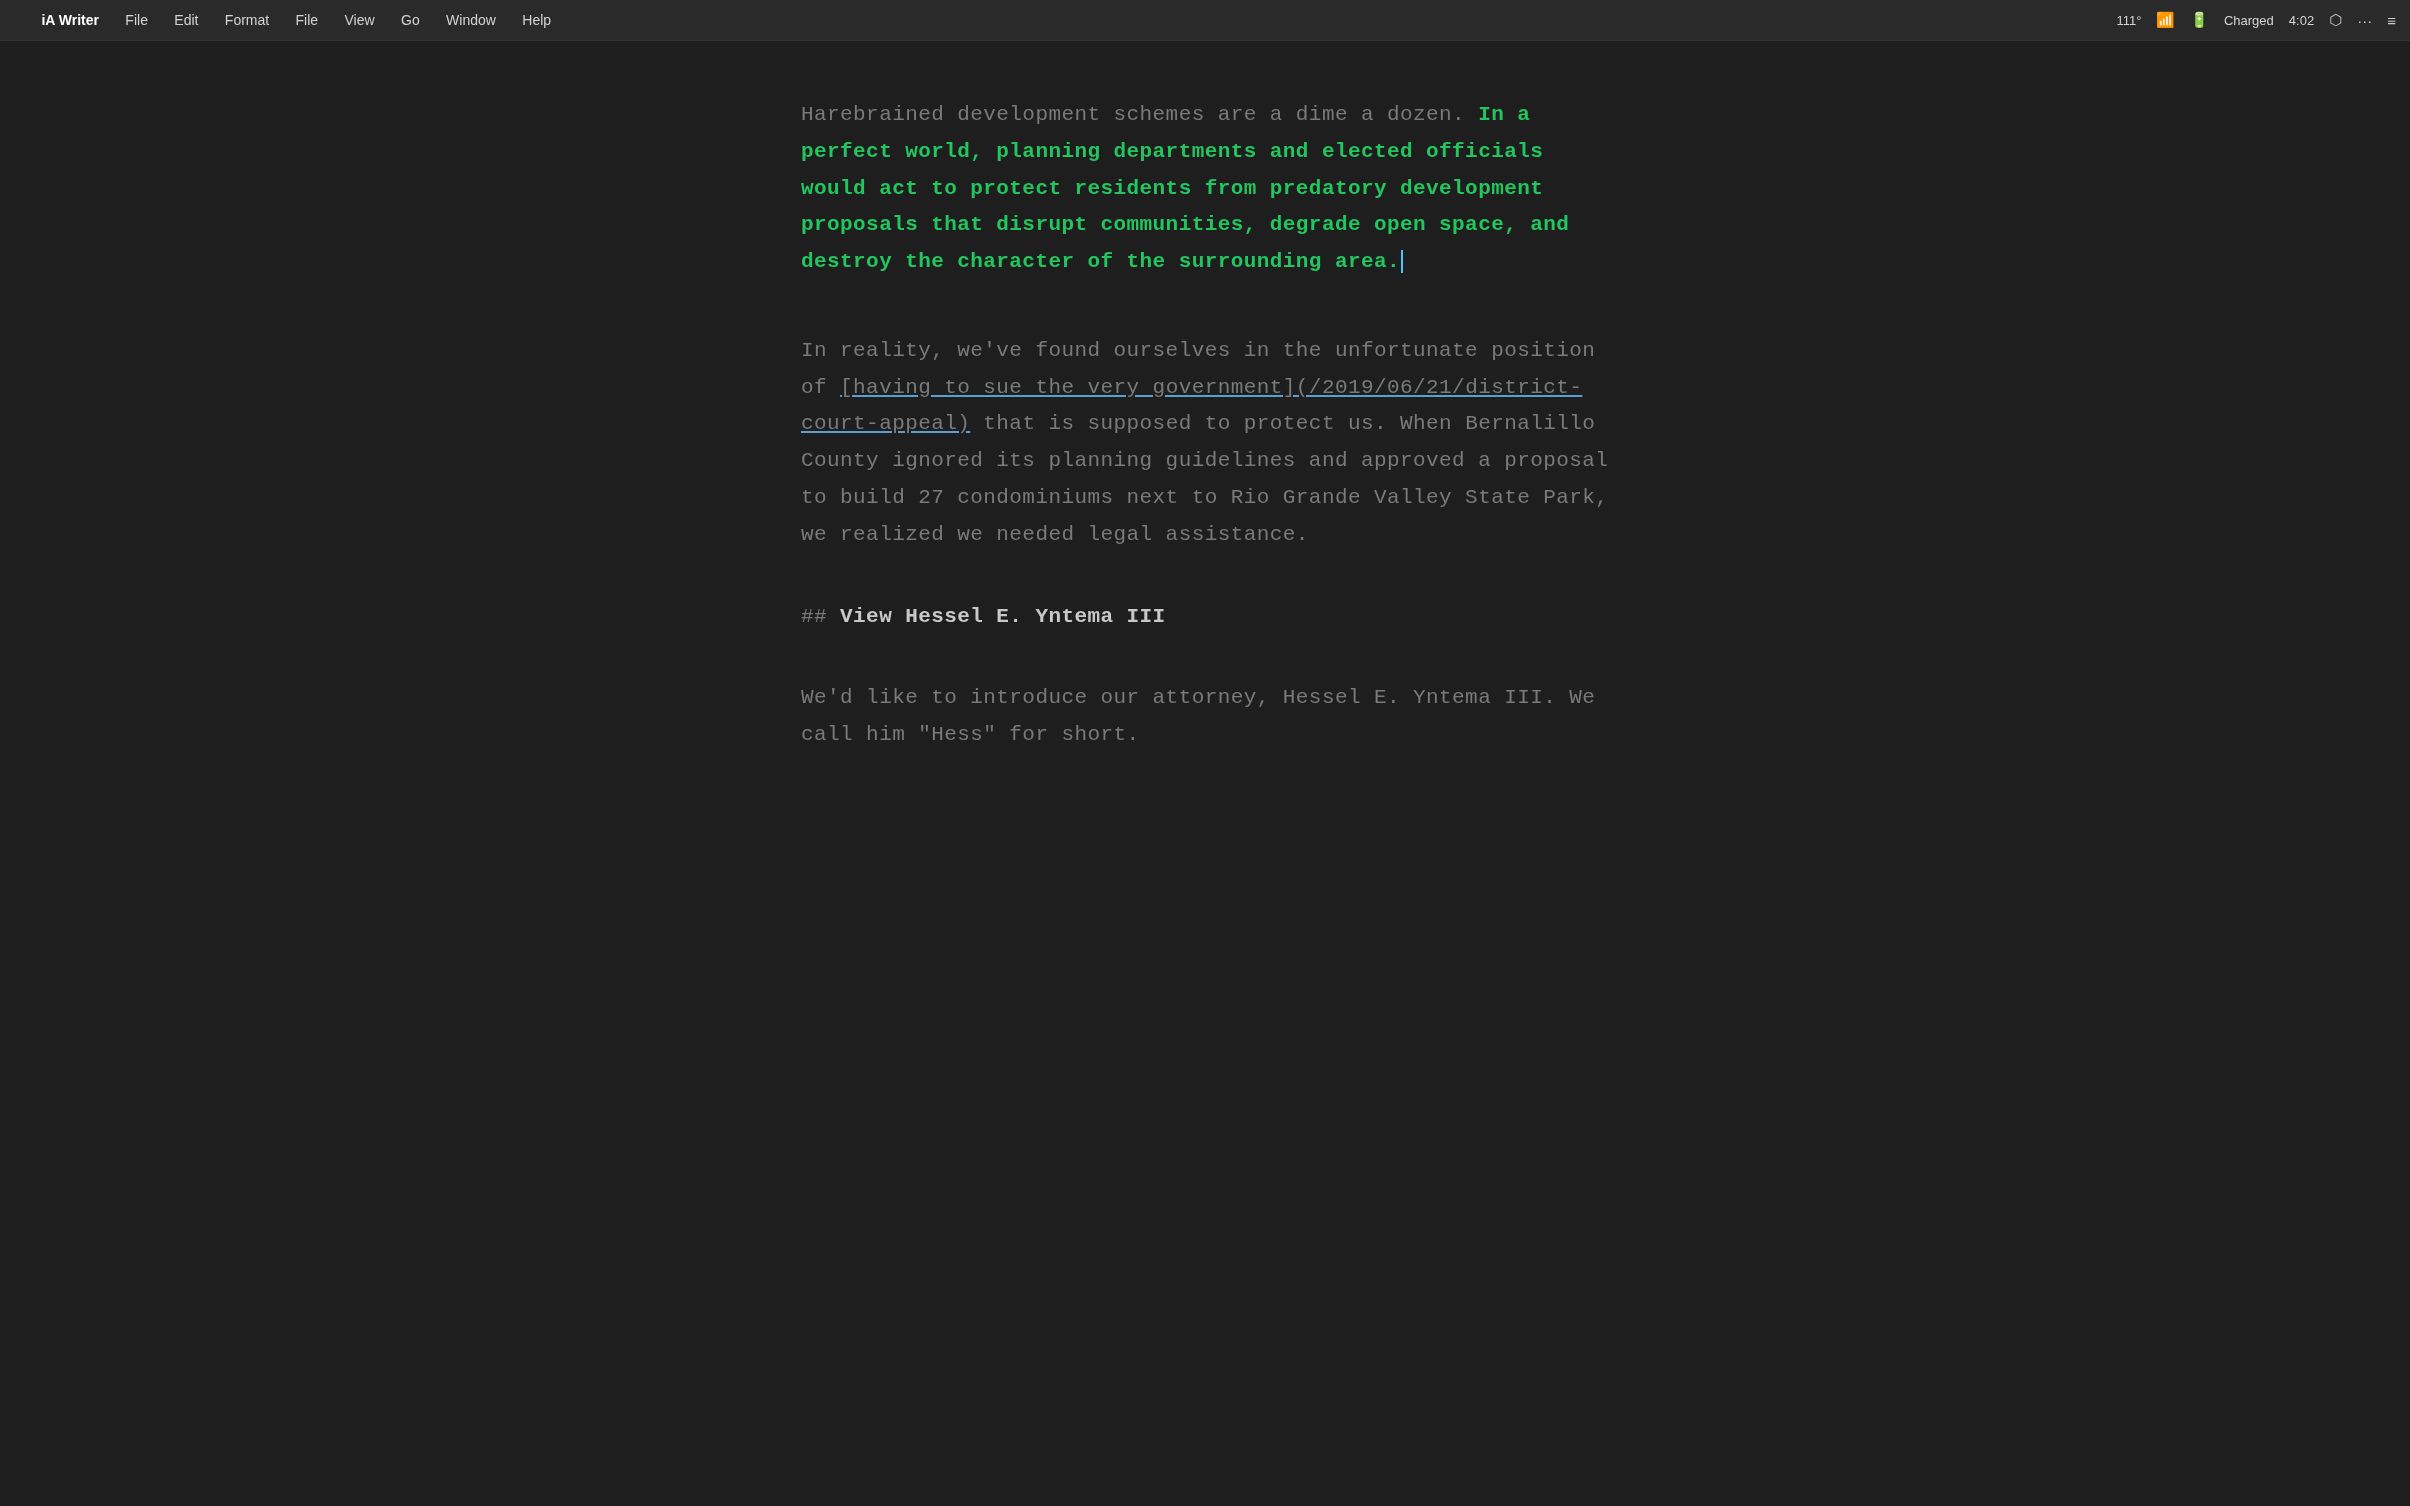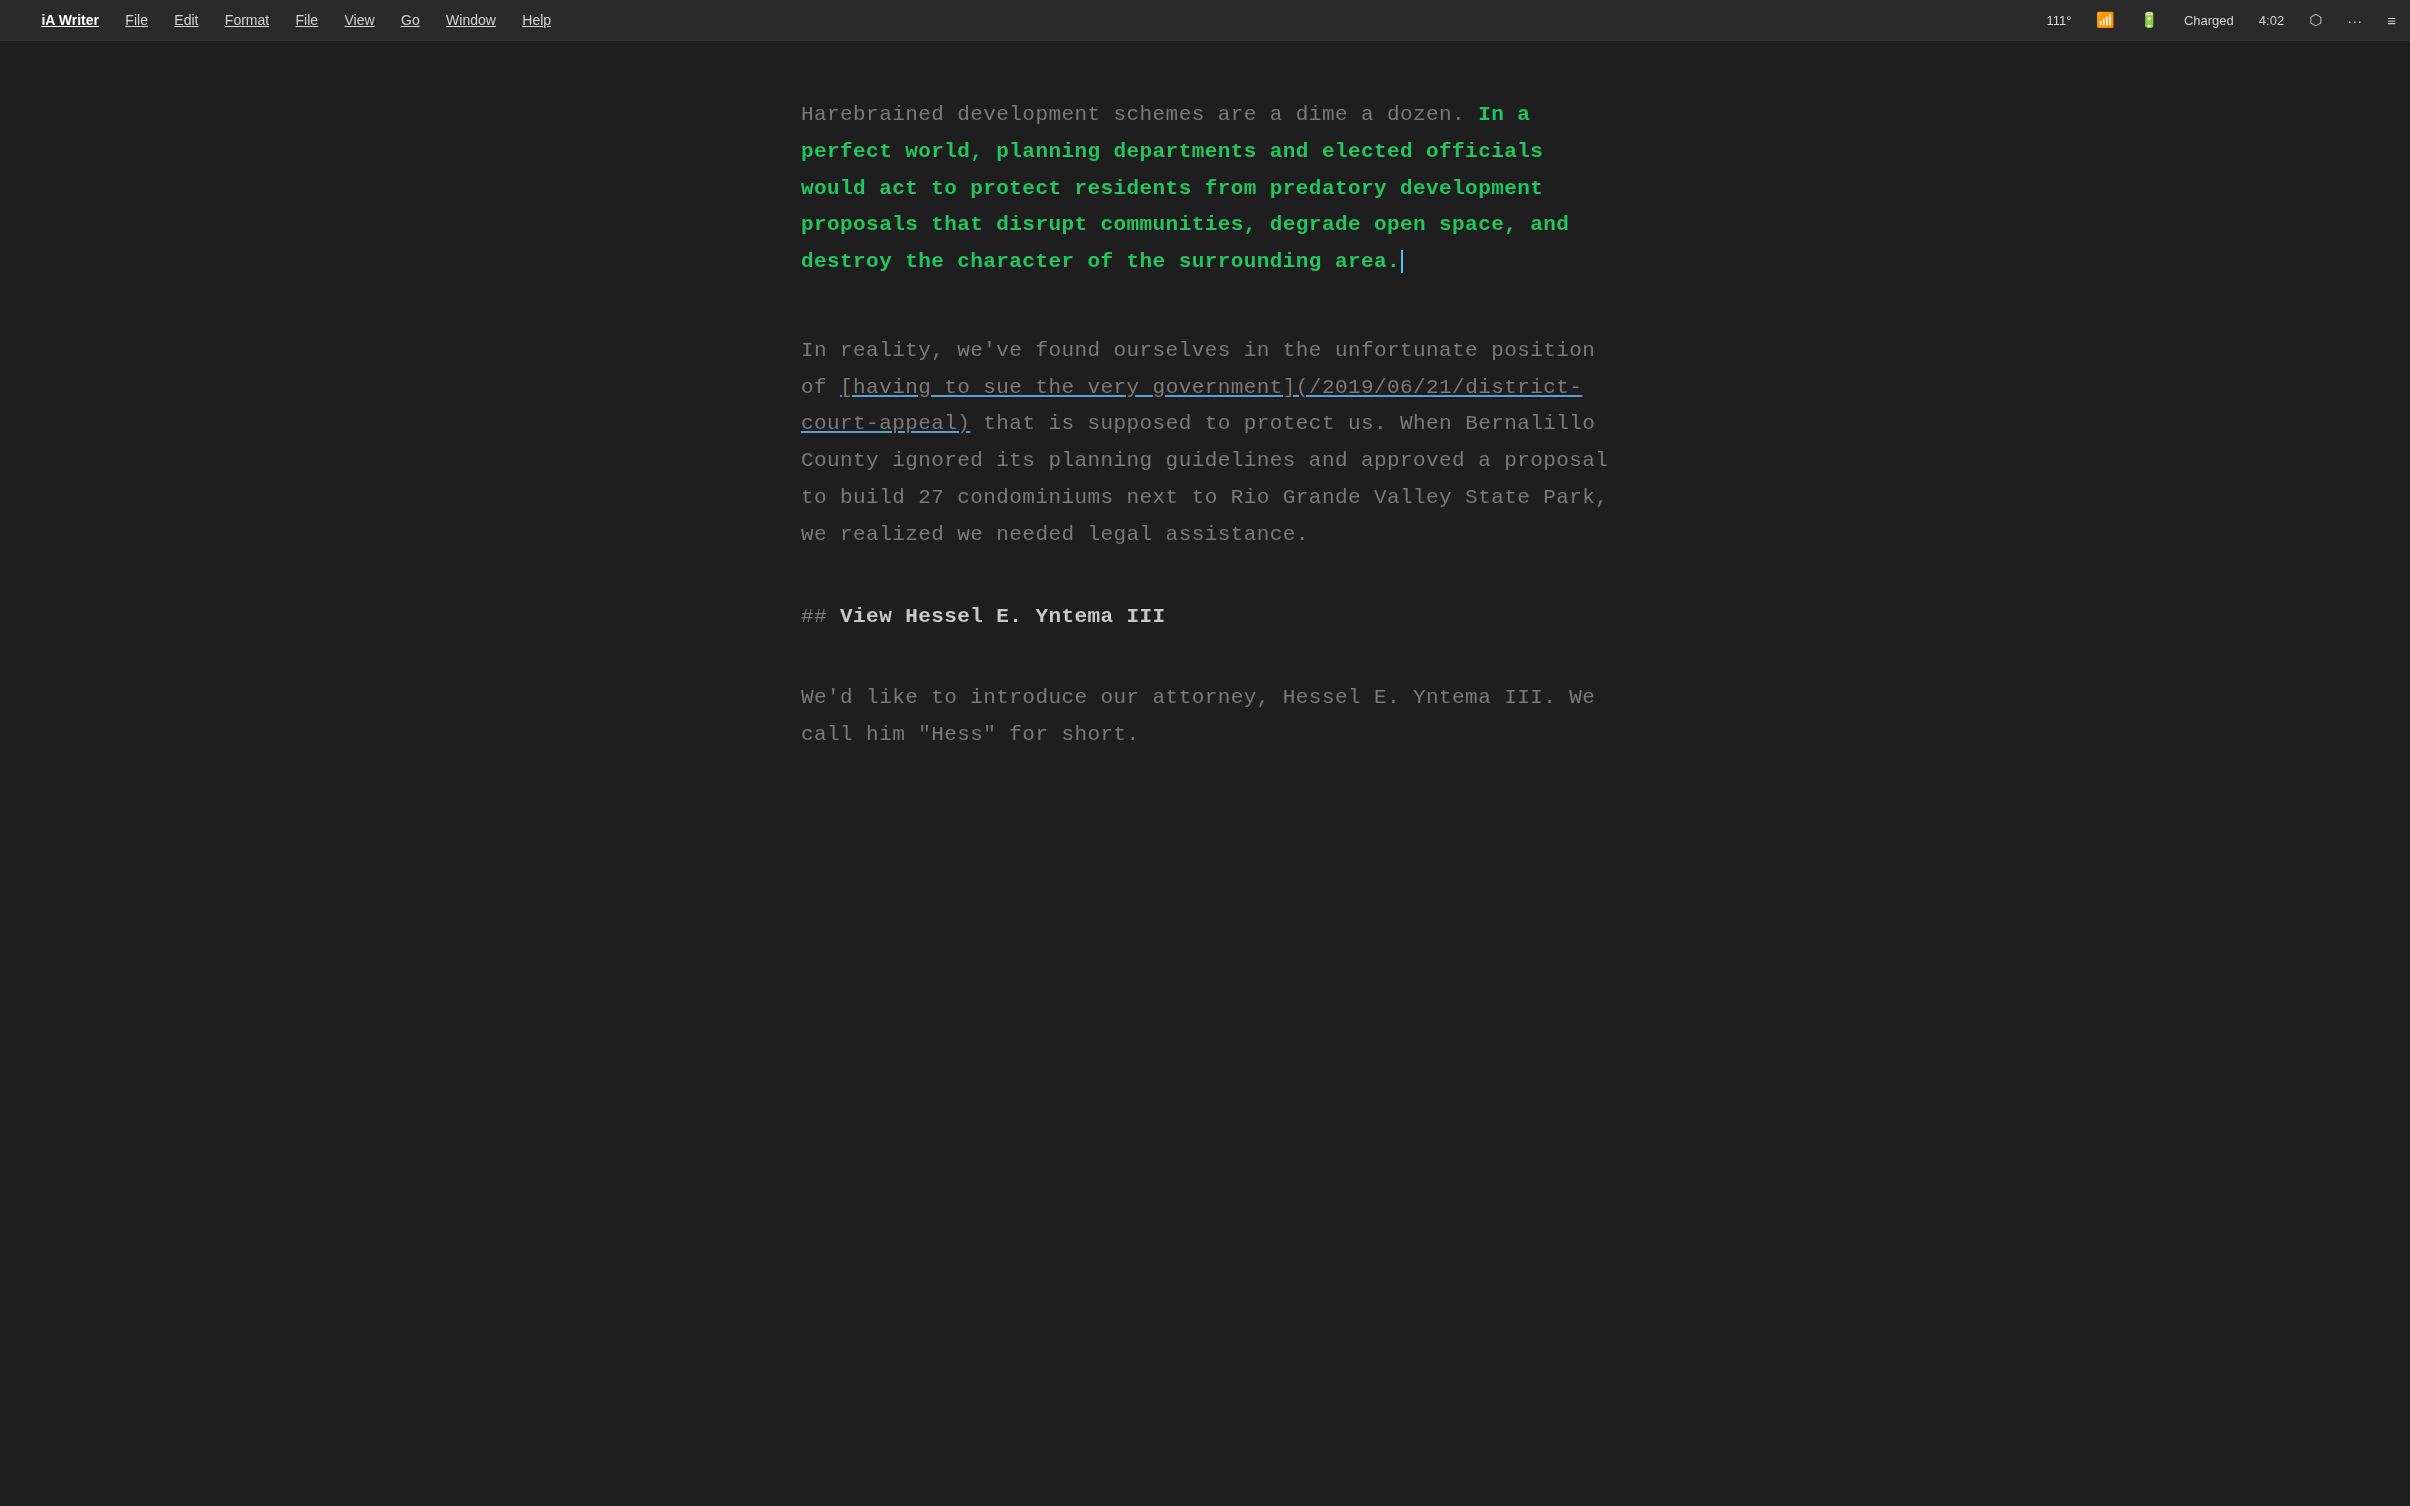--- a/index.html
+++ b/index.html
@@ -44,32 +44,31 @@
     }
 
     .menu-item {
       color: #d4d4d4;
       font-size: 14px;
       padding: 3.8px 11.3px;
       border-radius: 3.8px;
       cursor: default;
       white-space: nowrap;
       font-family: -apple-system, BlinkMacSystemFont, 'Helvetica Neue', sans-serif;
-      text-decoration: underline;
     }
 
     .menu-item.app-name {
       font-weight: 600;
       color: #ffffff;
     }
 
     .menubar-right {
       display: flex;
       align-items: center;
-      gap: 25px;
+      gap: 15px;
       font-family: -apple-system, BlinkMacSystemFont, 'Helvetica Neue', sans-serif;
     }
 
     .status-item {
       color: #d4d4d4;
       font-size: 13px;
       white-space: nowrap;
     }
 
     .status-icon {

